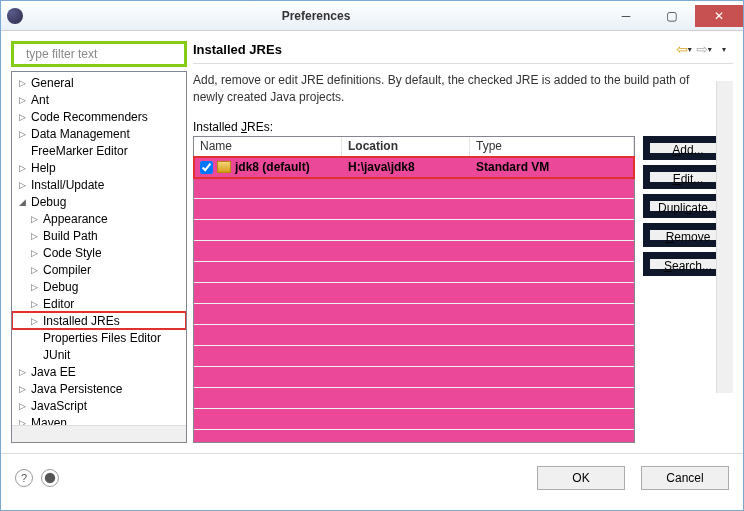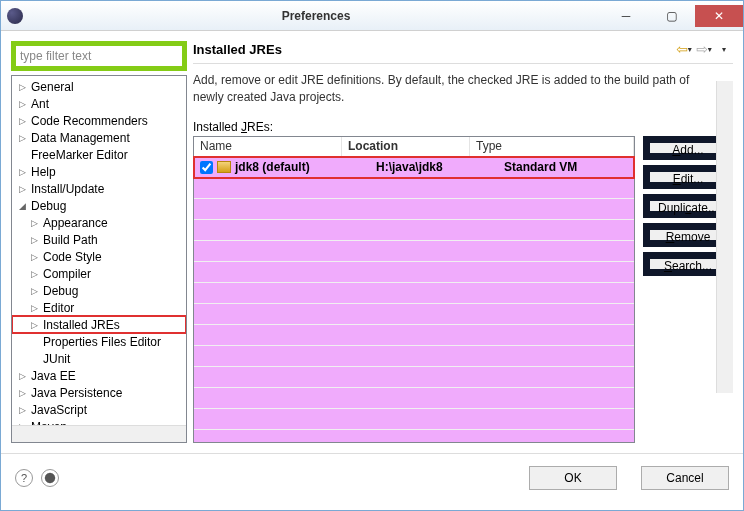--- a/index.html
+++ b/index.html
@@ -6,64 +6,64 @@
 body { background: #fff; width: 744px; height: 511px; overflow: hidden; border: 1px solid #7aa9d4; }
 .titlebar { height: 30px; background: linear-gradient(#fff, #e8f0f7); display: flex; align-items: center; border-bottom: 1px solid #d0d0d0; }
 .titlebar-icon { width: 28px; display: flex; align-items: center; justify-content: center; }
 .eclipse-icon { width: 16px; height: 16px; border-radius: 50%; background: radial-gradient(circle at 30% 30%, #5a5a8a, #2a2a4a); }
 .titlebar-title { flex: 1; text-align: center; color: #333; font-weight: bold; }
 .titlebar-btns { display: flex; }
 .titlebar-btn { width: 46px; height: 22px; display: flex; align-items: center; justify-content: center; color: #333; cursor: pointer; }
 .titlebar-btn.close { background: #c75050; color: #fff; width: 48px; height: 22px; }
 .content { display: flex; height: 422px; padding: 10px; gap: 6px; }
 .left-panel { width: 176px; display: flex; flex-direction: column; }
-.filter-box { border: 5px solid #84cc16; padding: 3px 4px; color: #888; margin-bottom: 4px; }
+.filter-box { border: 3px solid #84cc16; padding: 3px 12px; color: #888; margin-bottom: 4px; }
 .tree { flex: 1; border: 1px solid #828790; overflow: hidden; position: relative; }
 .tree-inner { padding: 2px 0; }
 .tree-item { display: flex; align-items: center; height: 17px; padding-left: 4px; white-space: nowrap; cursor: pointer; }
 .tw { width: 13px; display: inline-flex; align-items: center; justify-content: center; color: #666; font-size: 9px; }
 .tree-label { padding-left: 2px; }
 .tree-item.highlighted { outline: 2px solid #e03030; outline-offset: -1px; }
 .tree-hscroll { position: absolute; bottom: 0; left: 0; right: 0; height: 17px; background: #f0f0f0; border-top: 1px solid #ddd; }
 .right-panel { flex: 1; display: flex; flex-direction: column; }
 .page-header { display: flex; align-items: center; justify-content: space-between; border-bottom: 1px solid #ddd; padding-bottom: 6px; margin-bottom: 8px; }
 .page-title { font-weight: bold; font-size: 13px; }
 .nav-icons { display: flex; gap: 2px; align-items: center; }
 .nav-btn { width: 18px; height: 16px; display: flex; align-items: center; justify-content: center; cursor: pointer; }
 .arrow-back { color: #d4a017; font-size: 14px; }
 .arrow-fwd { color: #aaa; font-size: 14px; }
 .menu-caret { color: #333; font-size: 8px; }
 .page-desc { color: #333; line-height: 1.4; margin-bottom: 14px; padding-right: 18px; }
 .section-label { margin-bottom: 2px; }
 .section-label .ul { text-decoration: underline; }
 .table-area { display: flex; gap: 8px; flex: 1; }
-.table-wrap { flex: 1; border: 1px solid #828790; position: relative; background: #f0abfc; }
+.table-wrap { flex: 1; border: 1px solid #828790; position: relative; background: #ec4899; }
 .thead { display: flex; height: 20px; background: #fff; border-bottom: 1px solid #d4d4d4; }
 .th { padding: 2px 6px; border-right: 1px solid #e4e4e4; color: #333; }
 .th1 { width: 148px; }
 .th2 { width: 128px; font-weight: bold; }
 .th3 { flex: 1; }
 .trow { display: flex; height: 21px; align-items: center; outline: 2px solid #e03030; outline-offset: -1px; }
 .td { padding: 0 6px; font-weight: bold; display: flex; align-items: center; gap: 4px; }
 .td1 { width: 148px; }
-.td2 { width: 128px; margin-left: 28px; }
+.td2 { width: 128px; }
 .td3 { flex: 1; }
 .chk { width: 13px; height: 13px; }
 .jre-icon { width: 14px; height: 12px; background: linear-gradient(#f4d27a, #d4a017); border: 1px solid #b8860b; }
 .grid-line { height: 21px; border-bottom: 1px solid #f0f0f0; }
 .btn-col { width: 90px; display: flex; flex-direction: column; gap: 5px; }
 .btn { height: 24px; border: 7px solid #0f172a; background: #f0f0f0; cursor: pointer; padding: 0 4px; }
 .btn:disabled { color: #000000; cursor: default; }
 .btn .ul { text-decoration: underline; }
 .vscroll { position: absolute; right: 0; top: 40px; bottom: 50px; width: 17px; background: #f0f0f0; border-left: 1px solid #ddd; }
 .footer { height: 48px; border-top: 1px solid #ddd; display: flex; align-items: center; padding: 0 14px; }
 .footer-left { display: flex; gap: 8px; }
 .footer-icon { width: 18px; height: 18px; border: 1px solid #999; border-radius: 50%; display: flex; align-items: center; justify-content: center; font-size: 11px; color: #555; cursor: pointer; }
 .footer-icon.solid { background: radial-gradient(circle, #555 40%, #999 45%, transparent 50%); }
-.footer-btns { margin-left: auto; display: flex; gap: 24px; justify-content: space-between; }
+.footer-btns { margin-left: auto; display: flex; gap: 16px; justify-content: space-between; }
 .footer-btn { width: 88px; height: 24px; border: 1px solid #acacac; background: #f0f0f0; cursor: pointer; }
 .watermark { position: absolute; right: 40px; bottom: 16px; color: #e8e8e8; font-size: 16px; font-style: italic; pointer-events: none; z-index: 0; }
 .right-wrap { position: relative; flex: 1; display: flex; flex-direction: column; }
 </style>
 </head>
 <body>
 
 <div class="titlebar">
   <div class="titlebar-icon">
       <div class="eclipse-icon"></div>

